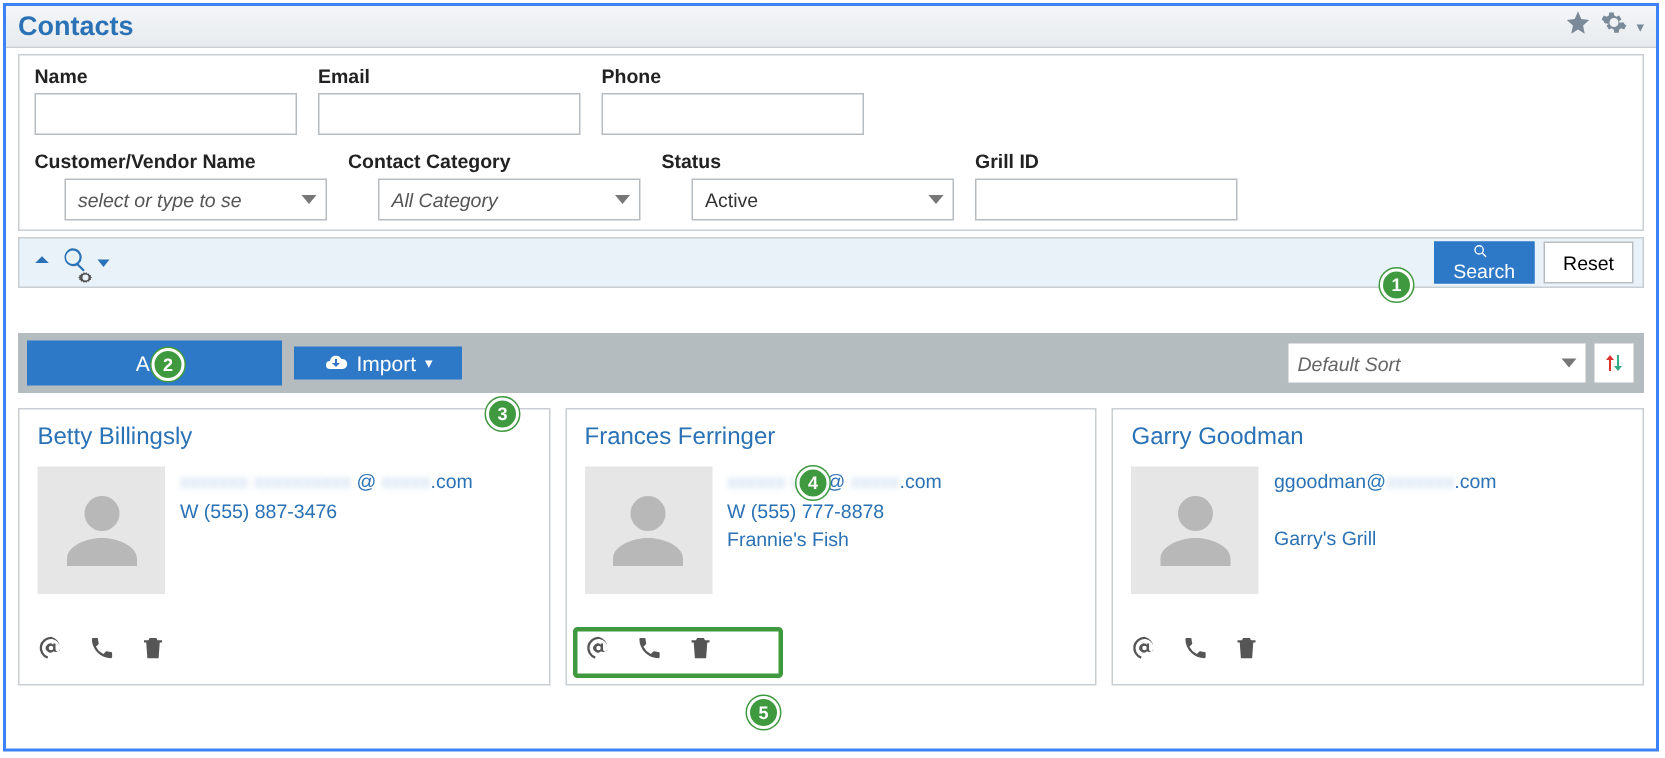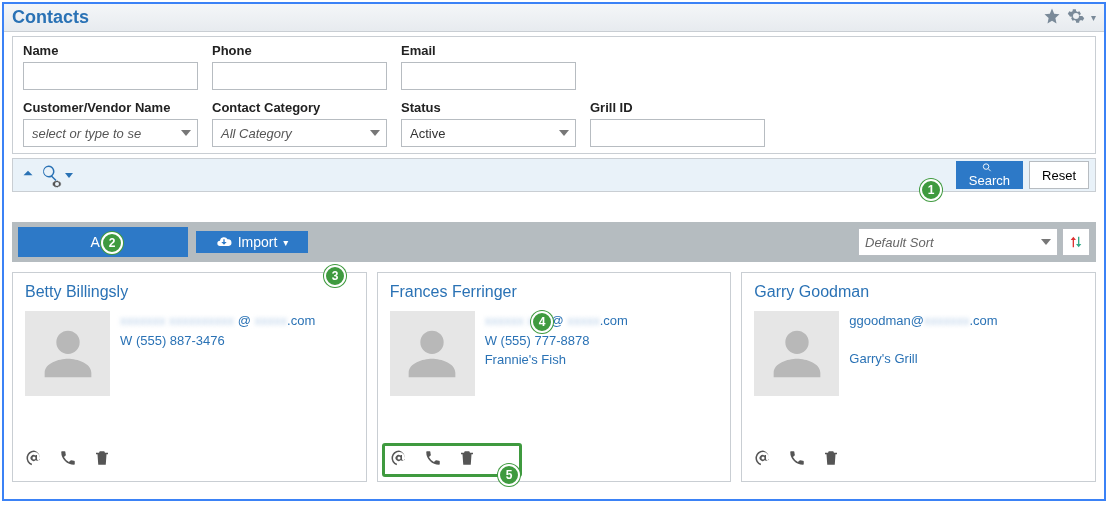--- a/index.html
+++ b/index.html
@@ -7,41 +7,41 @@
   .app { width: 1104px; height: 499px; border: 2px solid #3b82f6; background: #fff; position: relative; }
   .header { height: 28px; background: linear-gradient(#f4f6f8,#e7ebef); border-bottom: 1px solid #c9ced3; padding: 2px 8px; display:flex; align-items:center; }
   .header h1 { color:#2a72b5; font-size:18px; font-weight:600; }
   .header-icons { margin-left:auto; display:flex; gap:6px; align-items:center; color:#7a8a99; }
   .header-icons svg { width:18px; height:18px; fill:#7a8a99; }
   .filter-panel { margin: 4px 8px 0 8px; border:1px solid #c9ced3; background:#fff; padding: 6px 10px 6px 10px; }
   .frow { display:flex; gap:14px; }
   .fcol { display:flex; flex-direction:column; }
   .flabel { font-size:13px; font-weight:bold; color:#222; margin-bottom:4px; }
   .inp { height:28px; width:175px; border:1px solid #b7bcc1; background:#fff; font-size:13px; padding:0 6px; }
-  .sel { height:28px; width:175px; border:1px solid #b7bcc1; background:#fff; font-size:13px; padding:0 22px 0 8px; color:#555; font-style:italic; position:relative; display:flex; align-items:center; }
+  .sel { height:28px; width:175px; border:1px solid #b7bcc1; background:#fff; font-size:13px; padding:0 22px 0 8px; color:#555; font-style:italic; position:relative; display:flex; align-items:center;margin-left:20px; }
   .sel.norm { font-style:normal; color:#333; }
   .sel .caret { position:absolute; right:6px; top:10px; width:0;height:0;border-left:5px solid transparent;border-right:5px solid transparent;border-top:6px solid #777; }
   .filter-bar { margin: 4px 8px 8px 8px; border:1px solid #c9ced3; background:#e9f2f9; height:34px; display:flex; align-items:center; padding:0 6px; }
   .fbar-left { display:flex; align-items:center; gap:4px; color:#2a72b5; }
   .fbar-left svg { width:18px; height:18px; fill:#2a72b5; }
   .btn { height:28px; border:1px solid #b7bcc1; background:#fff; font-size:13px; padding:0 12px; display:inline-flex; align-items:center; cursor:pointer; }
   .btn-primary { background:#2d79c7; border-color:#2d79c7; color:#fff;flex-direction:column; }
   .btn-primary svg { fill:#fff; width:12px; height:12px; margin-right:4px; }
   .fbar-right { margin-left:auto; display:flex; align-items:center; gap:6px; }
   .marker { width:22px; height:22px; border-radius:50%; background:#3f9a3f; color:#fff; font-size:12px; display:flex; align-items:center; justify-content:center; border:2px solid #fff; box-shadow:0 0 0 1px #3f9a3f; font-weight:bold; position:absolute; z-index:5; }
   .action-bar { margin: 30px 8px 0 8px; height:40px; background:#b5bcc0; display:flex; align-items:center; padding:0 6px; gap:8px; }
   .wide-btn { width:170px; height:30px; background:#2d79c7; color:#fff; border:none; font-size:14px; display:flex; align-items:center; justify-content:center; gap:6px; }
   .import-btn { width:112px; height:22px; background:#2d79c7; color:#fff; border:none; font-size:14px; display:flex; align-items:center; justify-content:center; gap:6px; }
   .import-btn svg { width:16px; height:16px; fill:#fff; }
   .sort-wrap { margin-left:auto; display:flex; align-items:center; gap:4px; }
   .sort-sel { width:200px; height:28px; border:1px solid #b7bcc1; background:#fff; font-style:italic; color:#666; font-size:13px; padding:0 6px; display:flex; align-items:center; position:relative; }
   .sort-sel .caret { position:absolute; right:6px; top:10px; width:0;height:0;border-left:5px solid transparent;border-right:5px solid transparent;border-top:6px solid #777; }
   .sort-toggle { width:28px; height:28px; border:1px solid #b7bcc1; background:#fff; display:flex; align-items:center; justify-content:center; }
   .cards { display:flex; gap:10px; margin:10px 8px 0 8px; }
-  .card { flex:1; border:1px solid #c9ced3; background:#fff; padding:10px 12px 8px 12px; position:relative; height:210px; }
+  .card { flex:1; border:1px solid #c9ced3; background:#fff; padding:10px 12px 8px 12px; position:relative; height:185px; }
   .card h3 { color:#2a72b5; font-size:16px; font-weight:500; margin-bottom:10px; }
   .card-body { display:flex; gap:10px; }
   .avatar { width:85px; height:85px; background:#e6e6e6; display:flex; align-items:center; justify-content:center; }
   .avatar svg { width:56px; height:56px; fill:#b8b8b8; }
   .cinfo { font-size:13px; color:#2a72b5; line-height:1.5; }
   .cinfo .email-dom { color:#2a72b5;margin-top:24px; }
   .cinfo .blur { color:#b8cfe8; filter: blur(2px); }
   .cinfo .company { color:#2a72b5; }
   .card-actions { position:absolute; bottom:10px; left:12px; display:flex; gap:16px; align-items:center; }
   .card-actions svg { width:18px; height:18px; fill:#555; }
@@ -70,25 +70,25 @@
     </div>
   </div>
 
   <div class="filter-panel">
     <div class="frow" style="margin-bottom:10px;">
       <div class="fcol">
         <span class="flabel">Name</span>
         <input class="inp" style="">
       </div>
       <div class="fcol">
+        <span class="flabel">Email</span>
+        <input class="inp" style="">
+      </div>
+      <div class="fcol">
         <span class="flabel">Phone</span>
-        <input class="inp" style="">
-      </div>
-      <div class="fcol">
-        <span class="flabel">Email</span>
         <input class="inp" style="">
       </div>
     </div>
     <div class="frow">
       <div class="fcol">
         <span class="flabel">Customer/Vendor Name</span>
         <div class="sel">
             <span>select or type to se</span>
             <span class="caret"></span>
           </div>

